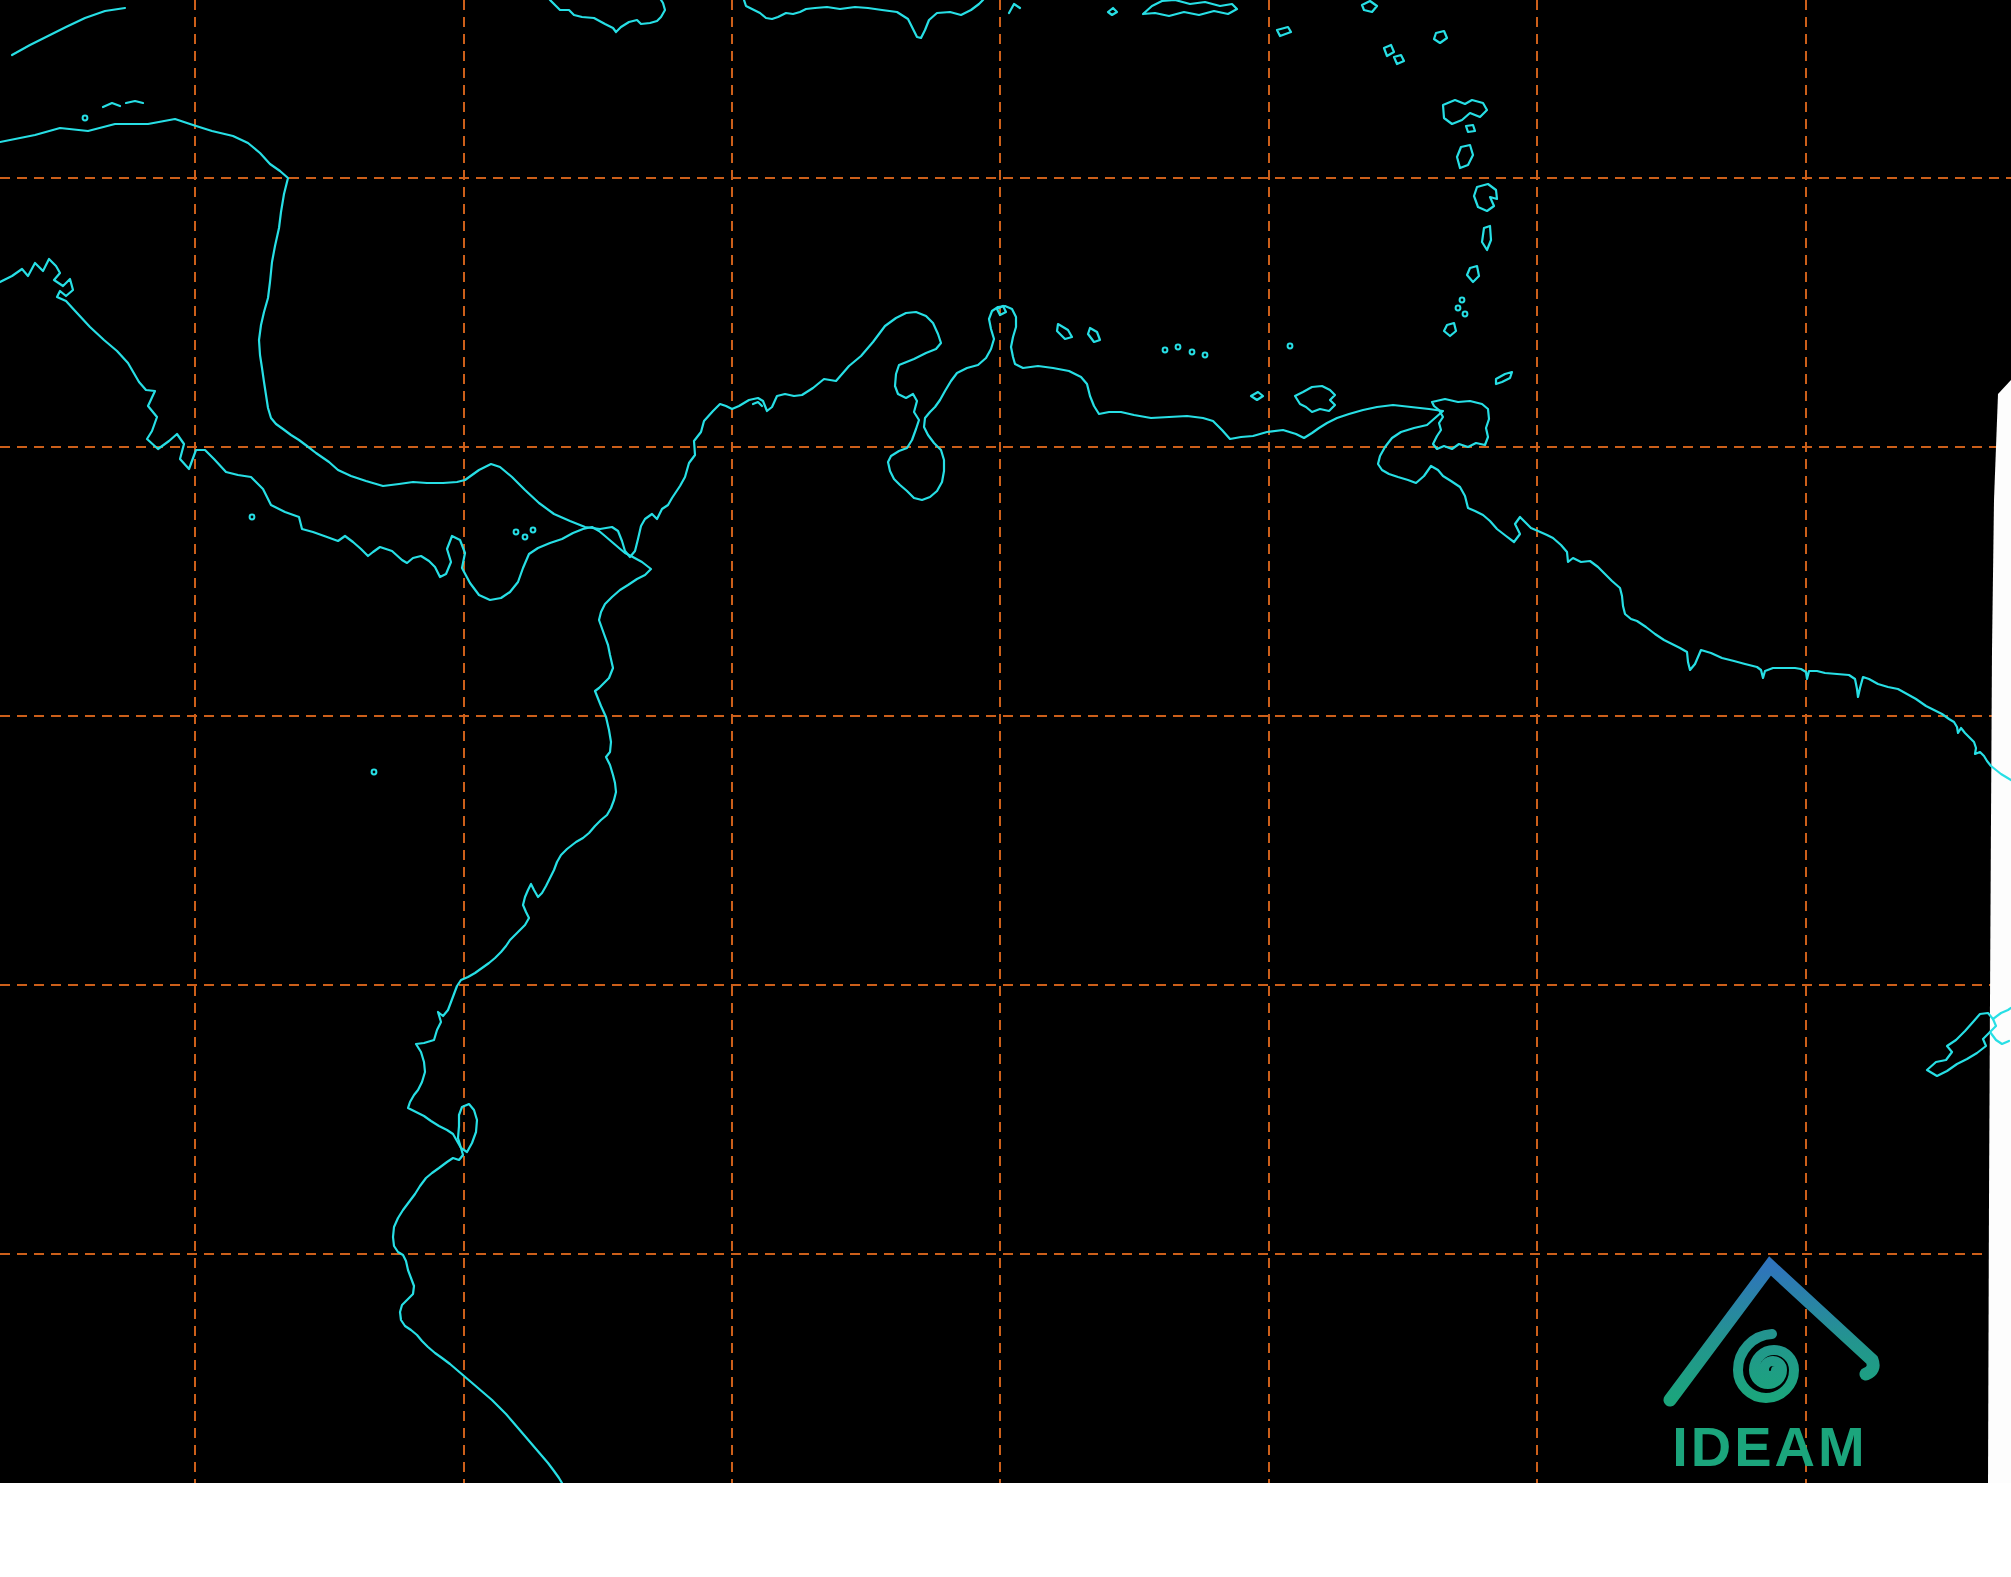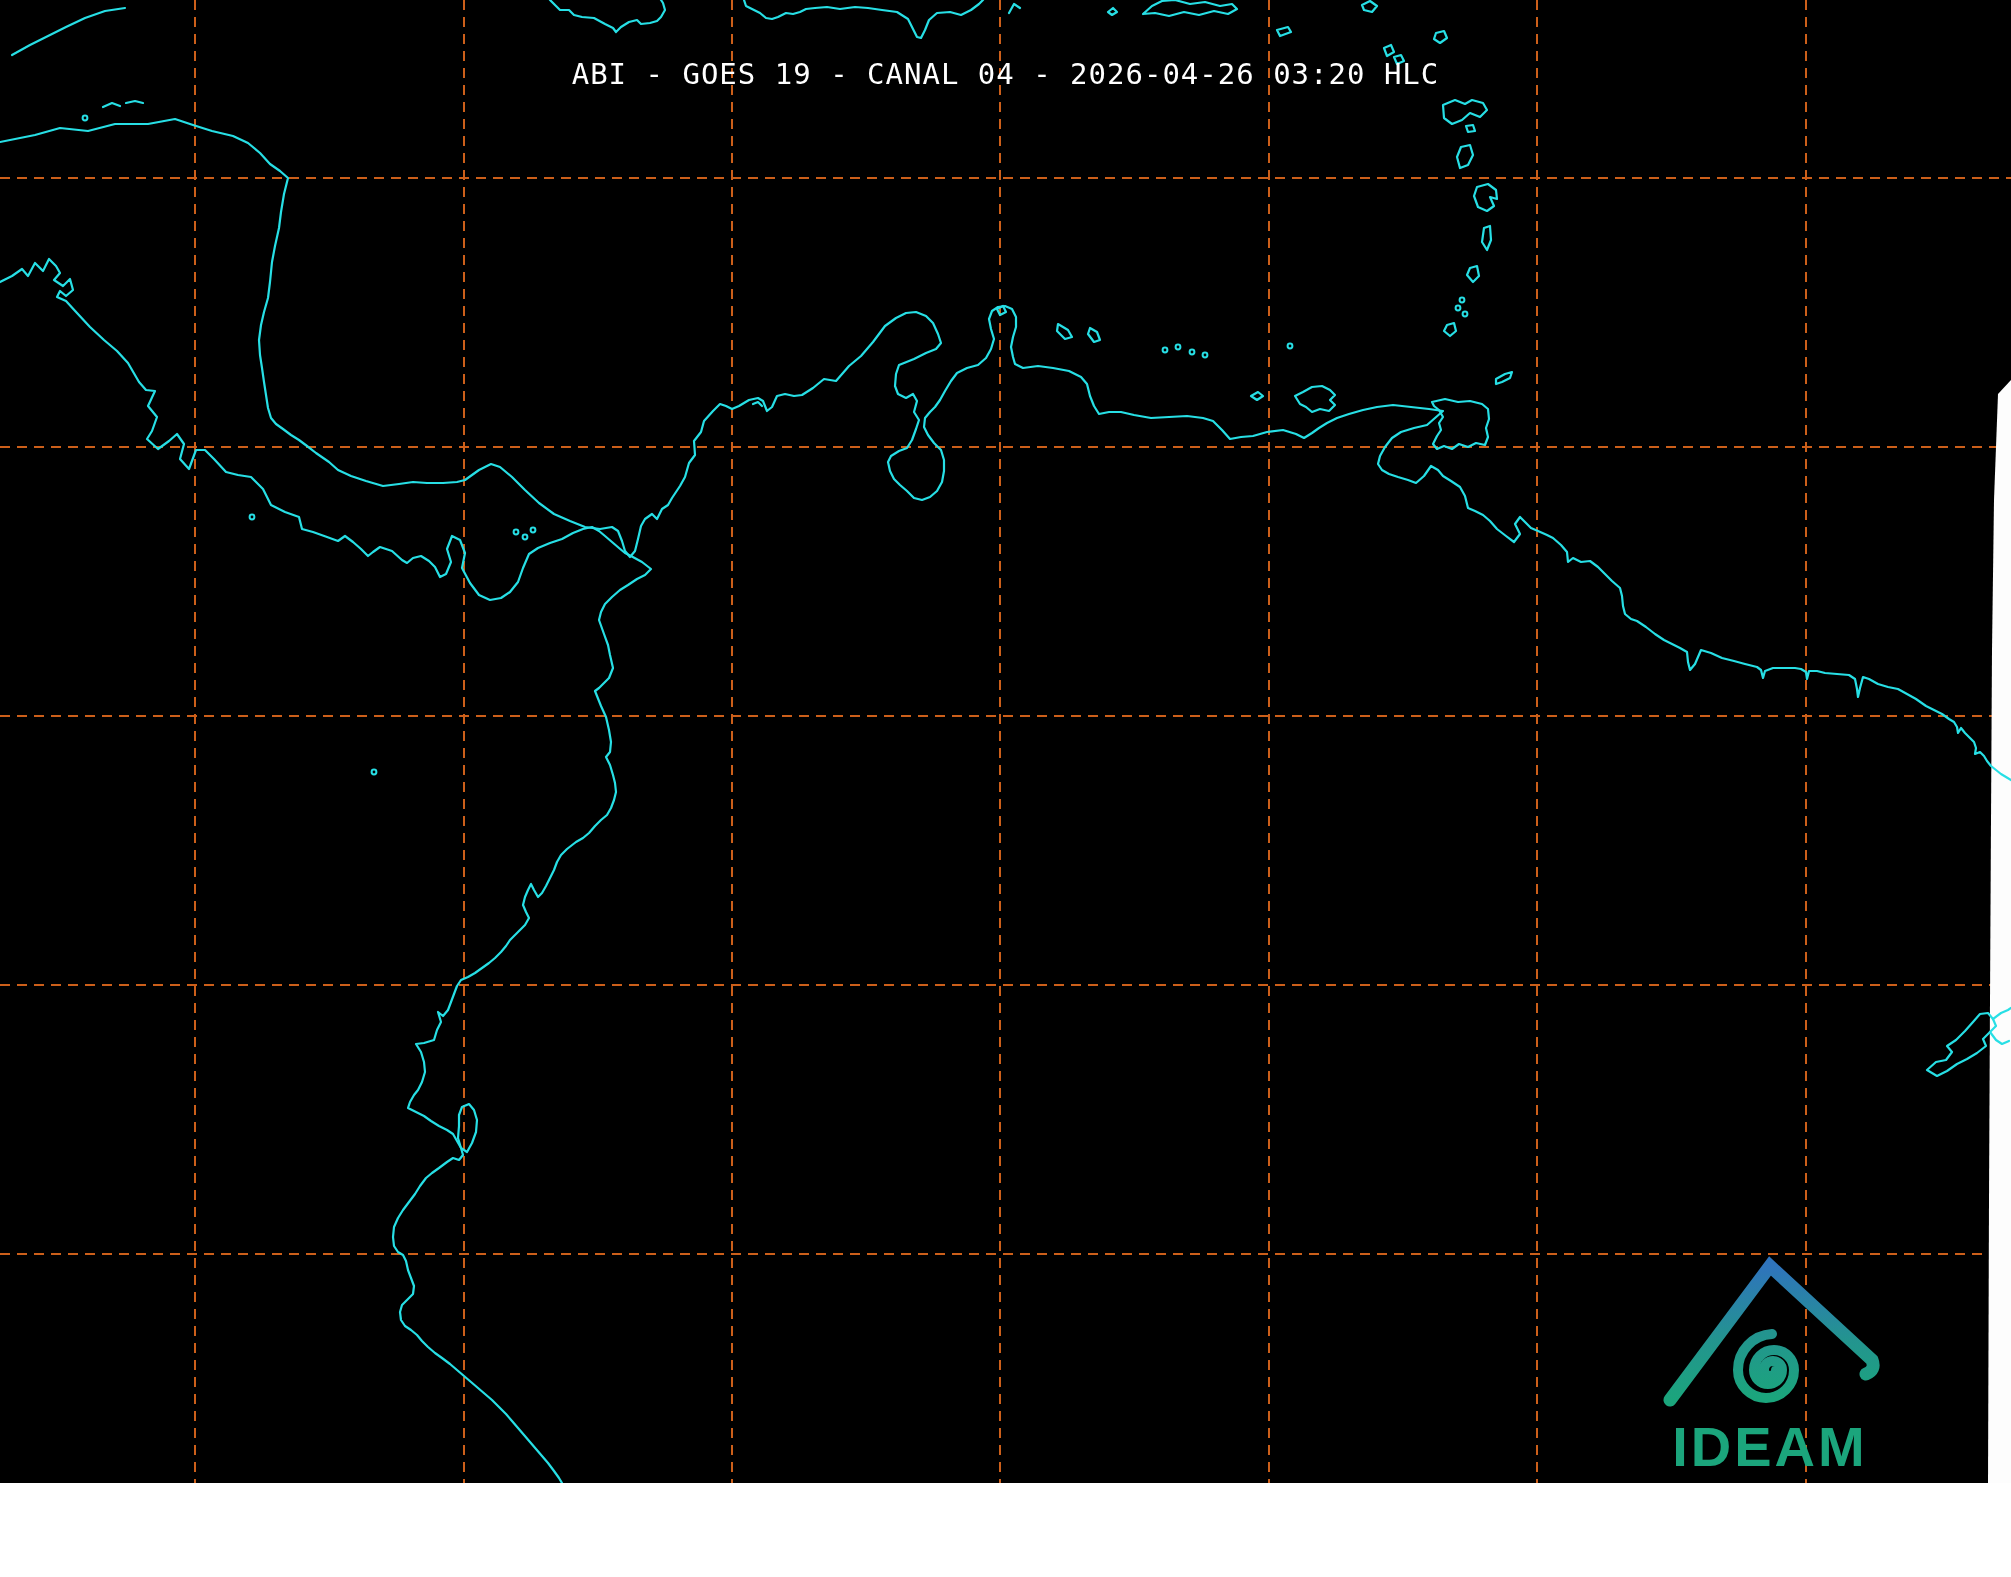--- a/index.html
+++ b/index.html
@@ -81,21 +81,20 @@
           <circle cx="1205" cy="355" r="2.4" fill="none" stroke="#27dfe5" stroke-width="2"></circle>
           <circle cx="1290" cy="346" r="2.4" fill="none" stroke="#27dfe5" stroke-width="2"></circle>
           <circle cx="516" cy="532" r="2.4" fill="none" stroke="#27dfe5" stroke-width="2"></circle>
           <circle cx="525" cy="537" r="2.4" fill="none" stroke="#27dfe5" stroke-width="2"></circle>
           <circle cx="533" cy="530" r="2.4" fill="none" stroke="#27dfe5" stroke-width="2"></circle>
           <circle cx="1462" cy="300" r="2.4" fill="none" stroke="#27dfe5" stroke-width="2"></circle>
           <circle cx="1458" cy="308" r="2.4" fill="none" stroke="#27dfe5" stroke-width="2"></circle>
           <circle cx="1465" cy="314" r="2.4" fill="none" stroke="#27dfe5" stroke-width="2"></circle>
         </g>
     </svg>
-    <div id="map-title">ABI - GOES 19 - CANAL 04 - 2026-04-26 03:20 HLC</div>
 
     <svg id="ideam-logo" width="222" height="232" viewBox="0 0 222 232">
       <defs>
         <linearGradient id="lg-roof" x1="0" y1="0" x2="0" y2="1">
           <stop offset="0" stop-color="#2f74bc"></stop>
           <stop offset="0.55" stop-color="#23948f"></stop>
           <stop offset="1" stop-color="#1ba57c"></stop>
         </linearGradient>
         <linearGradient id="lg-swirl" x1="0" y1="0" x2="0" y2="1">
           <stop offset="0" stop-color="#23948f"></stop>

